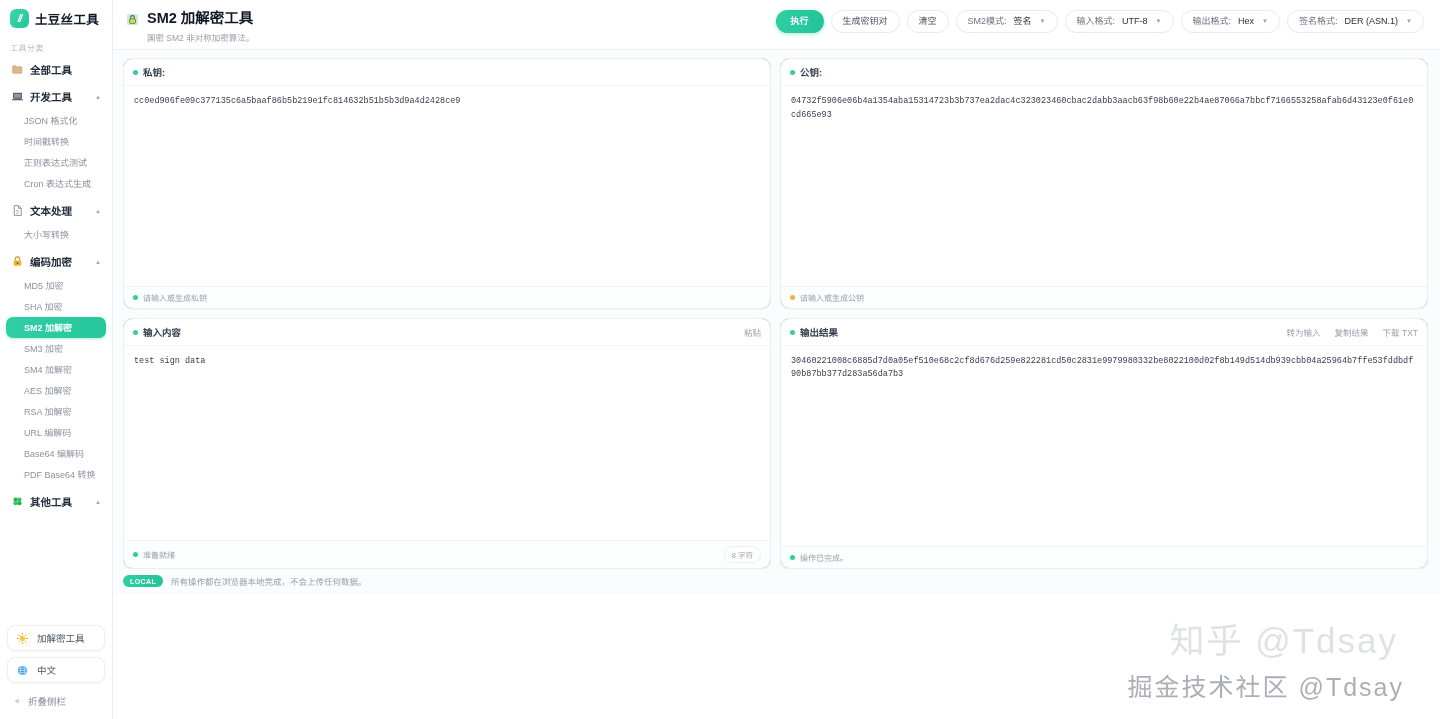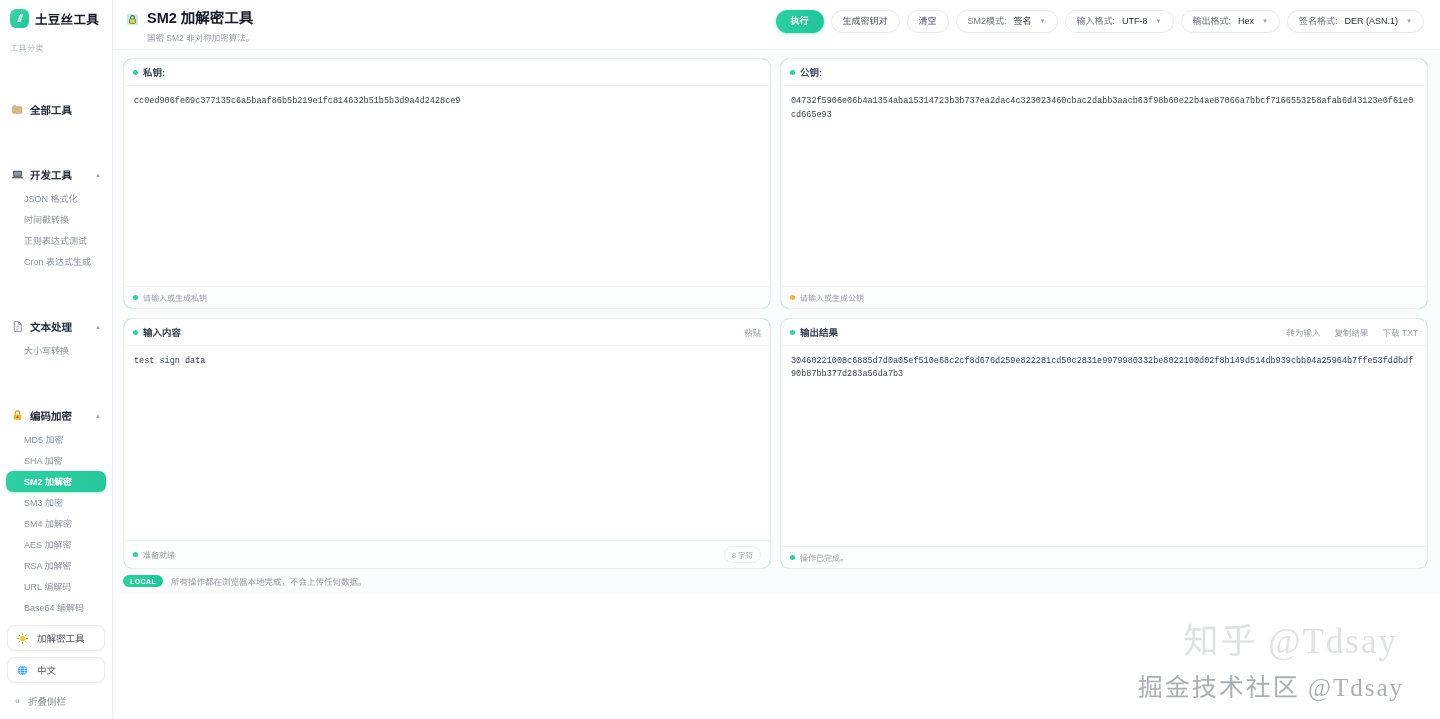--- a/index.html
+++ b/index.html
@@ -34,21 +34,21 @@
     display: flex; align-items: center; justify-content: center;
     font-style: italic; letter-spacing: -1px;
     flex: 0 0 19px;
   }
   .brand-name { font-size: 12.5px; font-weight: bold; color: #111827; letter-spacing: .3px; }
 
   .nav-section-label {
     font-size: 8px; color: #b6bcc6; padding: 4px 0 4px 10px; letter-spacing: .5px;
   }
   .nav { flex: 1 1 auto; overflow: hidden; padding: 0 6px; }
-  .nav-group { margin-bottom: 2px; margin-top: 40px; }
+  .nav-group { margin-bottom: 2px; }
   .nav-top {
     display: flex; align-items: center; gap: 6px;
     padding: 5px 4px 5px 5px; border-radius: 6px; cursor: pointer;
     position: relative;
   }
   .nav-ic { width: 13px; height: 13px; flex: 0 0 13px; display: block; }
   .nav-top-label { font-size: 10.5px; font-weight: bold; color: #1f2937; }
   .caret {
     position: absolute; right: 5px; top: 50%; transform: translateY(-50%);
     font-size: 6px; color: #9aa3af; line-height: 1;
@@ -158,21 +158,21 @@
     padding: 6px 12px 7px 10px; background: #fbfcfd;
   }
   .badge-local {
     font-size: 7px; font-weight: bold; color: #ffffff; letter-spacing: .4px;
     background: linear-gradient(100deg, #2fcfa3 0%, #22c39a 100%);
     border-radius: 999px; padding: 2.5px 7px; line-height: 1;
   }
   .bottom-text { font-size: 8.5px; color: #97a0ab; }
 
   
-  .wm { position: absolute; pointer-events: none; user-select: none; font-family: Liberation Serif, serif; }
+  .wm { position: absolute; pointer-events: none; user-select: none; }
   .wm1 {
     right: 42px; bottom: 56px; font-size: 35px; color: rgba(150,156,165,.30);
     letter-spacing: 2px; white-space: nowrap; font-weight: normal;
   }
   .wm2 {
     right: 36px; bottom: 16px; font-size: 25px; color: rgba(120,126,136,.62);
     letter-spacing: 2px; white-space: nowrap;
   }
 </style>
 </head>

